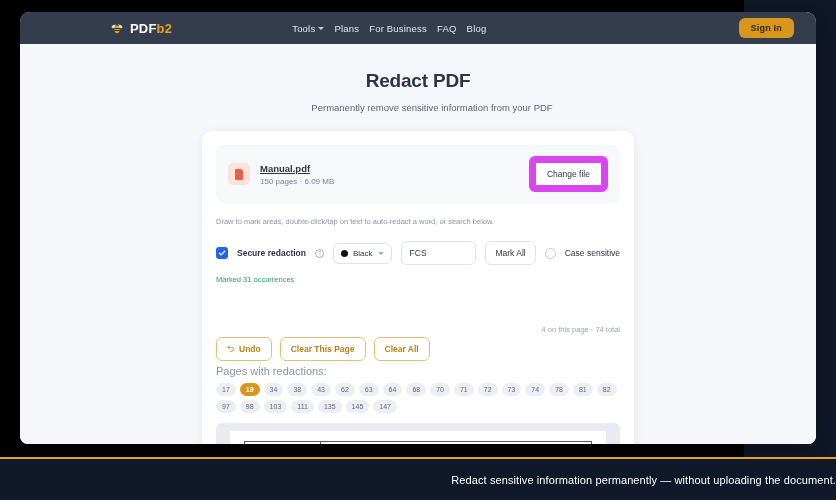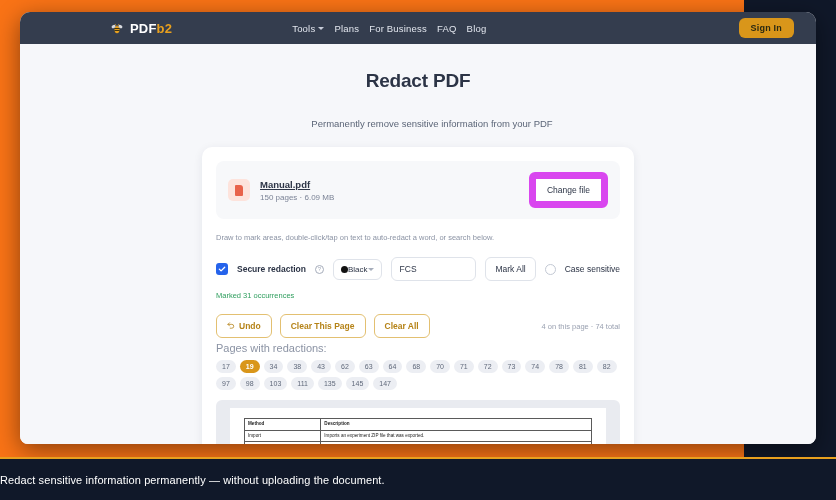--- a/index.html
+++ b/index.html
@@ -2,21 +2,21 @@
 <html><head>
 <meta charset="utf-8">
 <style>
   * { box-sizing: border-box; margin: 0; padding: 0; }
   html, body {
     width: 836px; height: 500px;
     font-family: "Liberation Sans", sans-serif;
     background: #101829;
     overflow: hidden;
   }
-  .screen { position: relative; width: 744px; height: 500px; background: #f97316; }
+  .screen { position: relative; width: 744px; height: 500px; background: #000000; }
 
   
   .window {
     position: absolute; left: 20px; top: 12px;
     width: 796px; height: 432px;
     border-radius: 10px 10px 8px 8px;
     overflow: hidden;
     background: #f6f7fa;
     box-shadow: 0 6px 24px rgba(0,0,0,.45);
   }
@@ -60,21 +60,21 @@
   }
 
   
   .page { padding-top: 26px; background: #f6f7fa; height: 400px; }
   .page-title {
     text-align: center; font-size: 19px; font-weight: bold;
     color: #2c3murder; color: #2c3446; letter-spacing: -.2px;
   }
   .page-sub {
     text-align: center; font-size: 9.5px; color: #5c6678;
-    margin-top: 26px;
+    margin-top: 10px;
     padding-left: 28px;
   }
 
   
   .card {
     width: 432px; margin: 18px auto 0;
     background: #ffffff;
     border-radius: 10px;
     box-shadow: 0 2px 10px rgba(28,38,60,.08);
     padding: 14px;
@@ -118,21 +118,21 @@
   }
   .check svg { display: block; }
   .ctl-label { font-size: 8.5px; color: #2c3446; font-weight: bold; white-space: nowrap; }
   .info-icon {
     width: 9px; height: 9px; border-radius: 50%;
     border: 1px solid #a6adbb; color: #a6adbb;
     font-size: 6px; line-height: 7px; text-align: center;
     flex: 0 0 auto; cursor: pointer;
   }
   .colorsel {
-    display: flex; align-items: center; 
+    display: flex; align-items: center; gap: 5px;
     border: 1px solid #dfe3ea; border-radius: 6px;
     padding: 5px 7px; cursor: pointer; background: #fff;
     flex: 0 0 auto;
   }
   .swatch { width: 7px; height: 7px; border-radius: 50%; background: #111111; }
   .colorname { font-size: 8px; color: #2c3446; }
   .searchinput {
     flex: 1 1 auto; border: 1px solid #dfe3ea; border-radius: 6px;
     padding: 6px 8px; font-size: 8.5px; color: #2c3446;
     font-family: "Liberation Sans", sans-serif; background: #fff;
@@ -150,21 +150,21 @@
   .case-label { font-size: 8.5px; color: #2c3446; white-space: nowrap; }
 
   .marked { font-size: 7.5px; color: #2f9e5e; margin-top: 10px; }
 
   
   .actions { display: flex; align-items: center; margin-top: 14px; }
   .btn-o {
     font-size: 8.5px; color: #b58318; background: #fff;
     border: 1px solid #e3c071; border-radius: 6px;
     padding: 6px 10px; cursor: pointer; font-weight: bold;
-    margin-right: 8px; display: flex; align-items: flex-start; gap: 4px;
+    margin-right: 8px; display: flex; align-items: flex-start; gap: 4px; margin-top: 39px;
   }
   .counts { margin-left: auto; font-size: 7.5px; color: #9aa1b1; }
 
   
   .chips-label { font-size: 11px; color: #8b93a4; margin-top: 4px; }
   .chips { display: flex; flex-wrap: wrap; gap: 4px; margin-top: 6px; }
   .chip {
     font-size: 7px; color: #5f687a; background: #eceef3;
     border-radius: 9px; padding: 3px 6px; min-width: 17px;
     text-align: center; cursor: pointer; line-height: 1;
@@ -194,21 +194,21 @@
   td.col1 { width: 22%; }
 
   
   .divider {
     position: absolute; left: 0; top: 457px; width: 836px; height: 2px;
     background: #e8a01e;
   }
   .footer {
     position: absolute; left: 0; top: 459px; width: 836px; height: 41px;
     background: #101829;
-    display: flex; align-items: center; justify-content: flex-start;
+    display: flex; align-items: center; justify-content: flex-end;
   }
   .footer-text {
     color: #ffffff; font-size: 11px; letter-spacing: .1px;
   }
 </style>
 </head>
 <body>
 
 <div class="screen">
 

